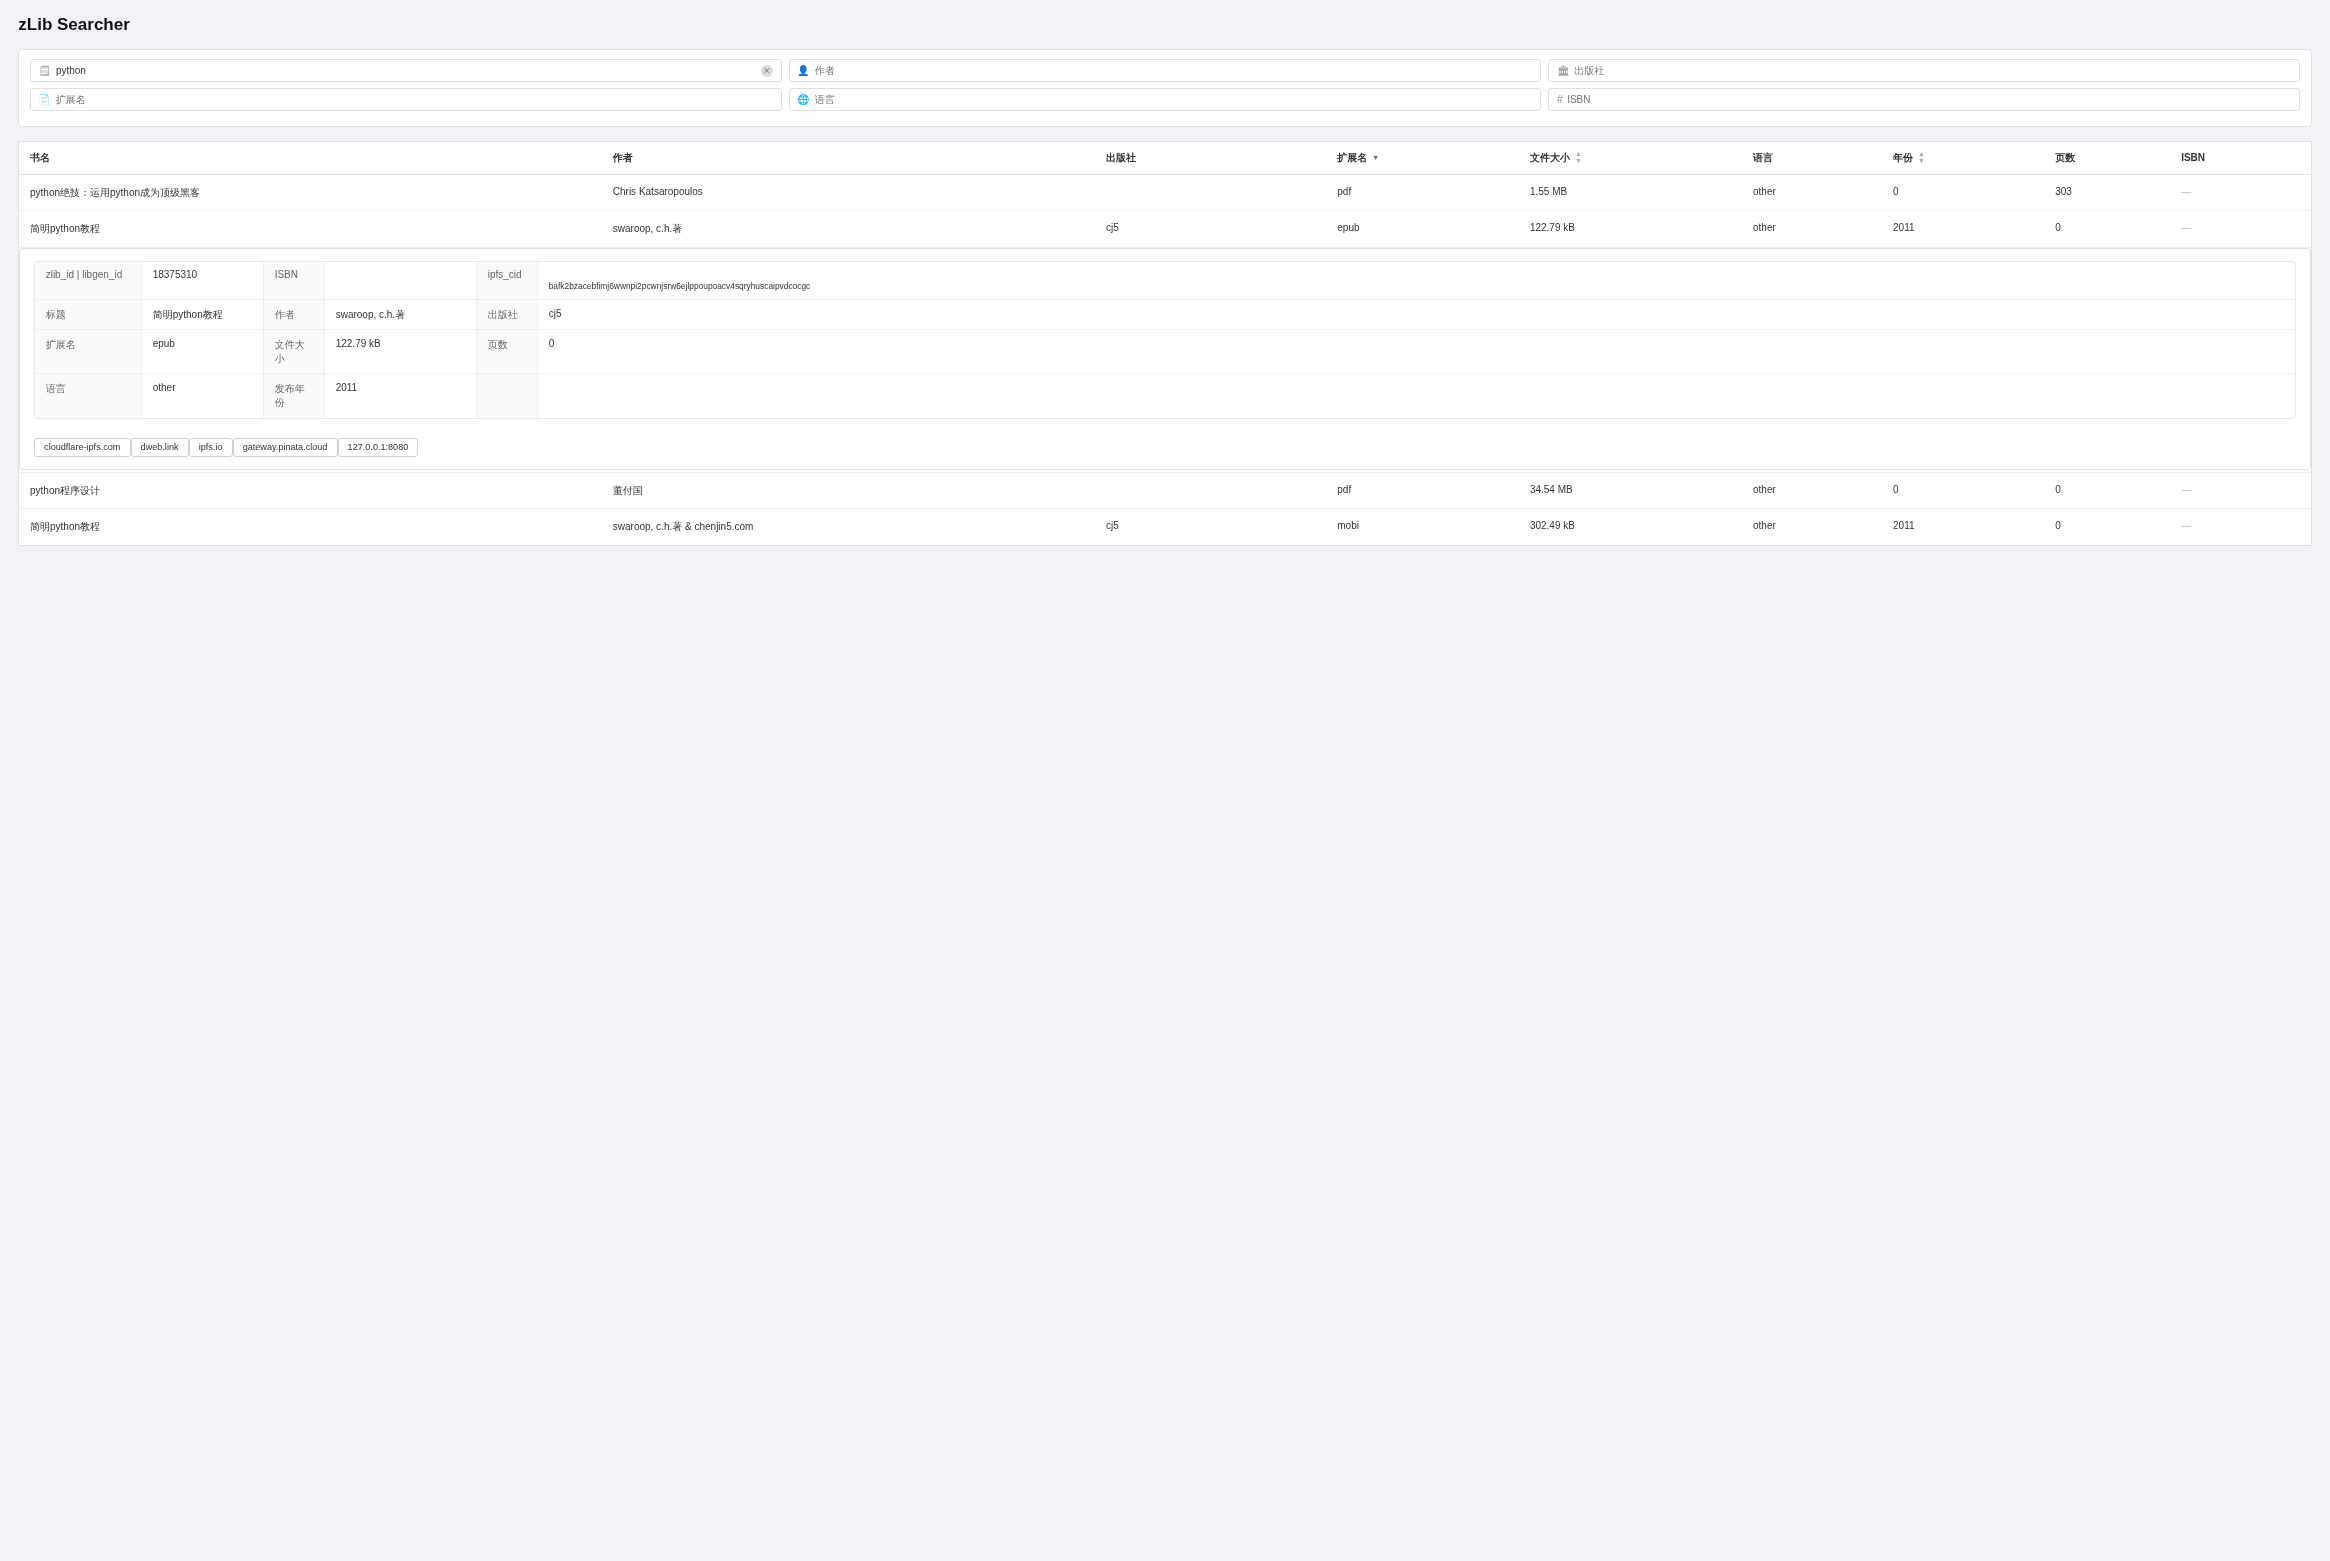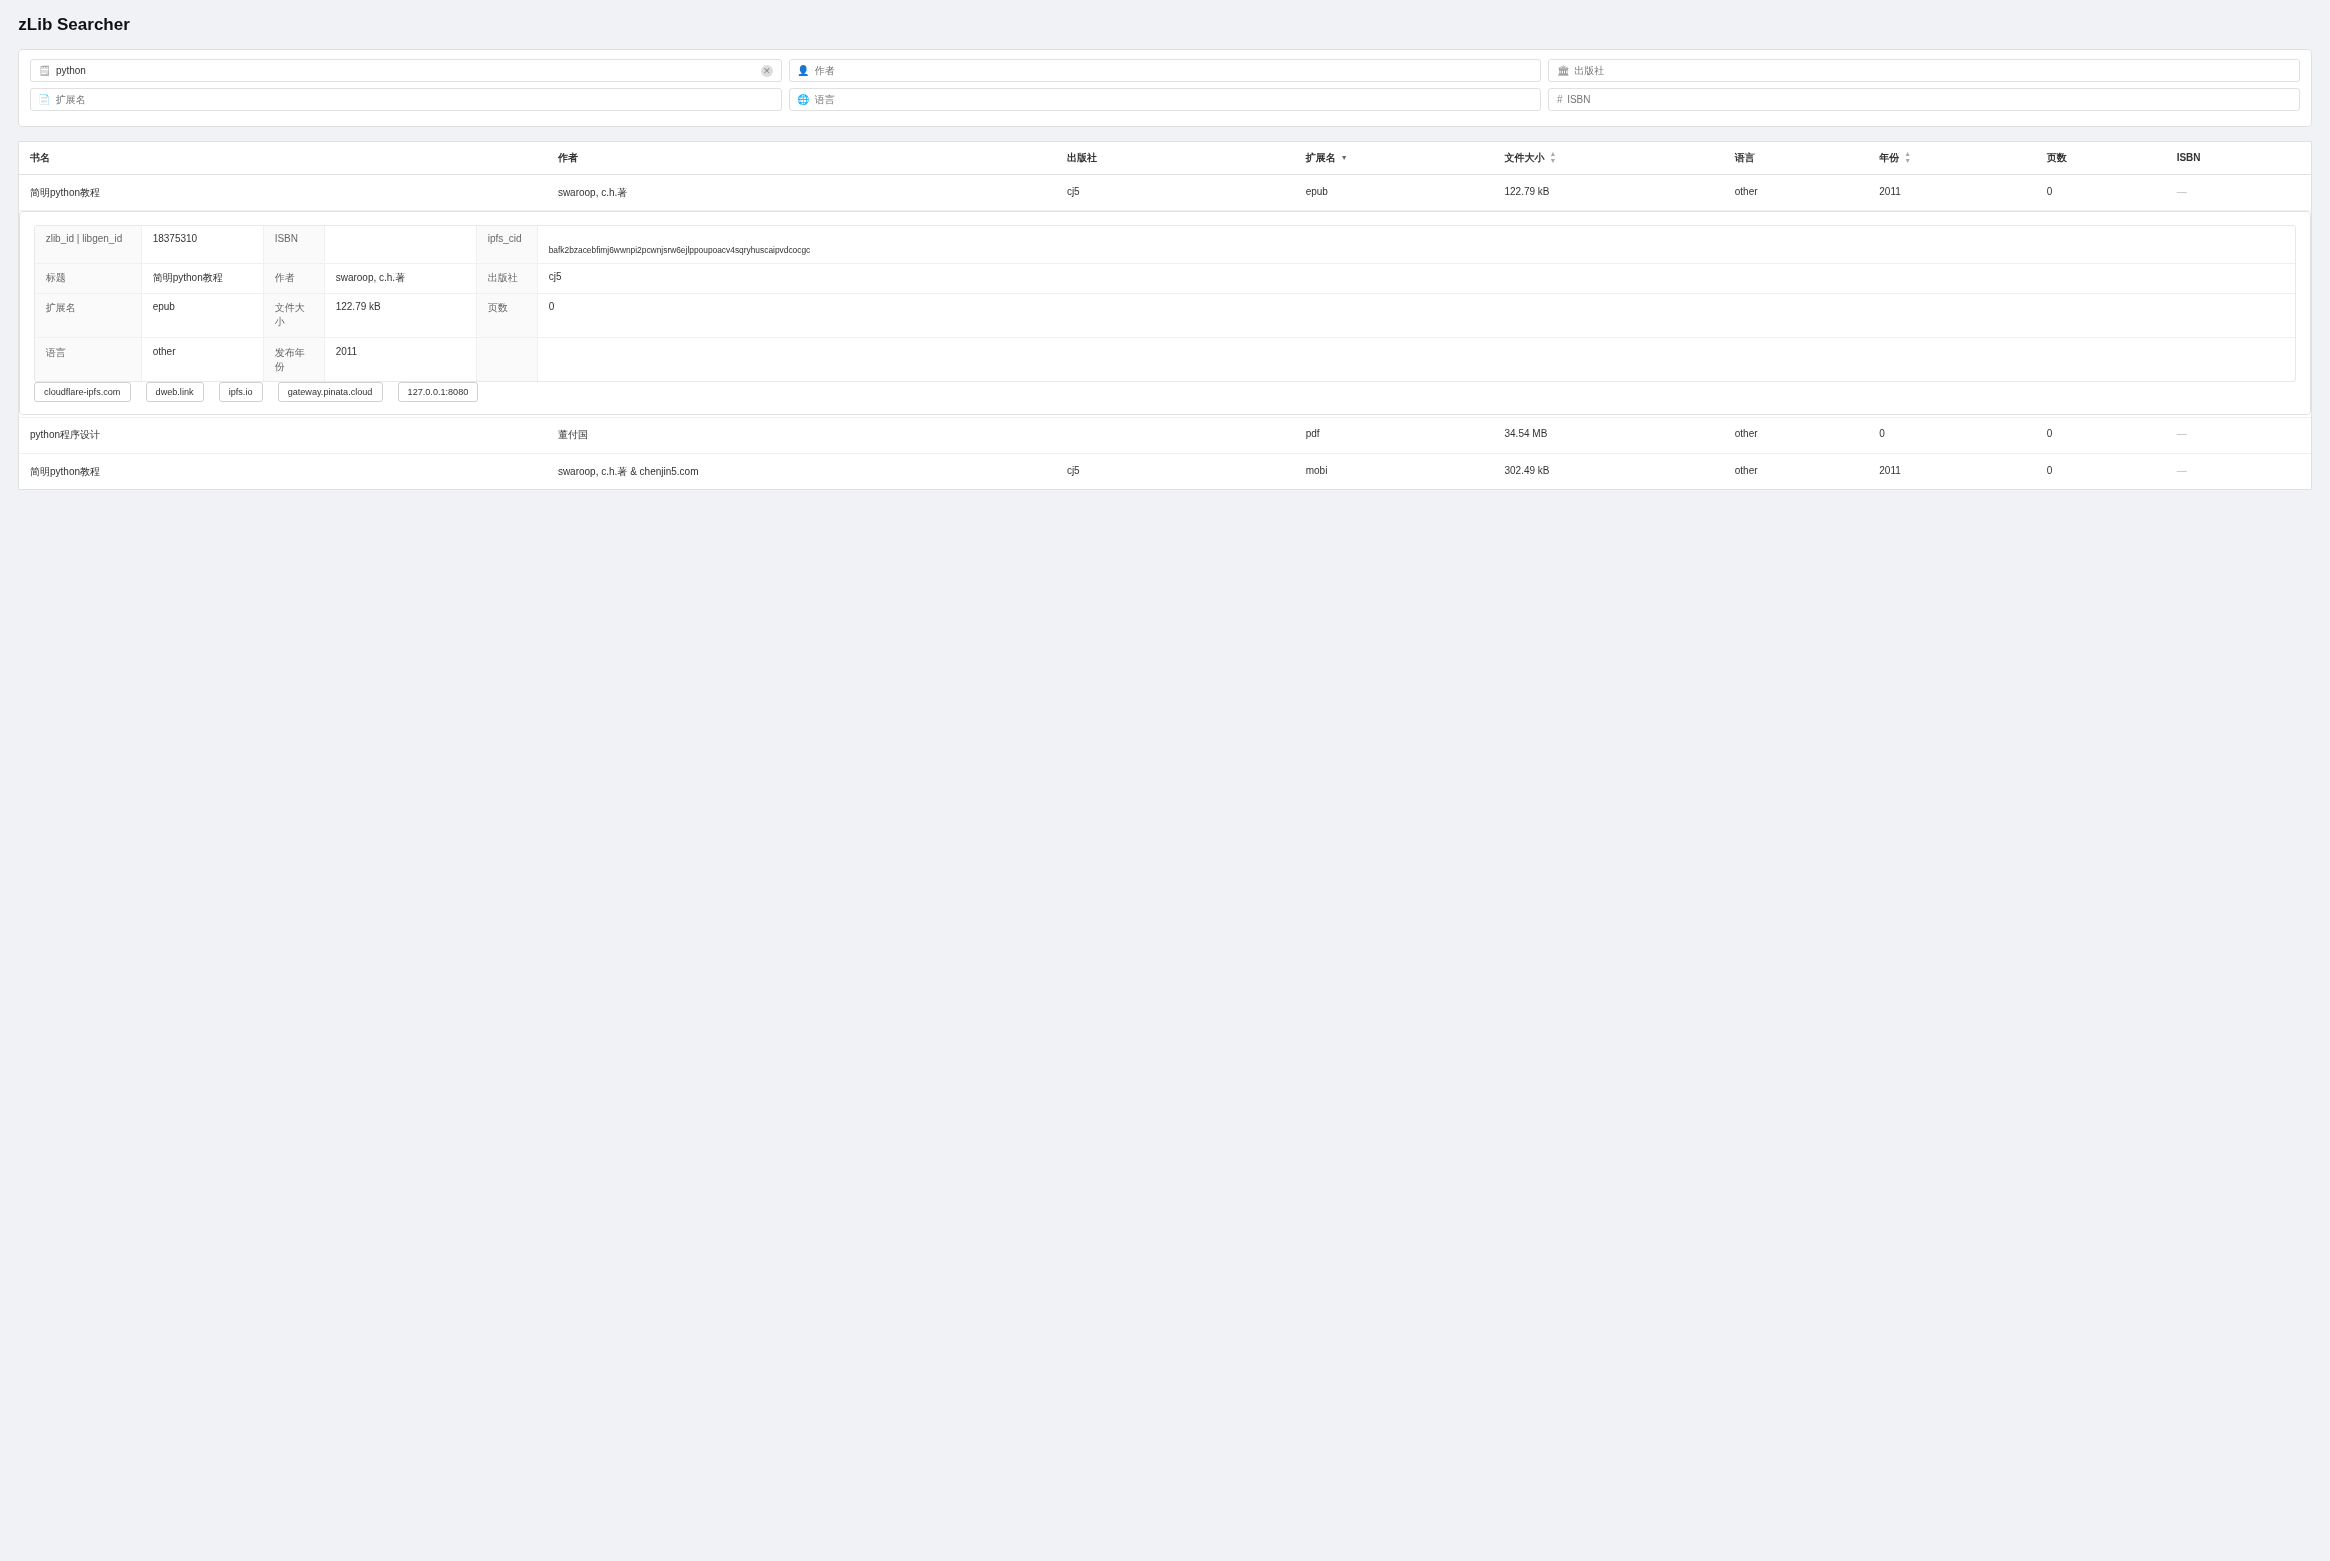--- a/index.html
+++ b/index.html
@@ -114,23 +114,23 @@
       border-bottom: none;
     }
     tbody td {
       padding: 10.7px 10.7px;
       font-size: 10px;
       color: #333;
       vertical-align: top;
     }
     .ipfs-links {
       display: flex;
-      gap: 15px;
+      gap: 0;
       flex-wrap: wrap;
-      margin-top: 0;
+      margin-top: 19px;
     }
     .ipfs-link-btn {
       border: 0.8px solid #d0d0d0;
       border-radius: 3px;
       padding: 3.8px 9.1px;
       font-size: 9.1px;
       color: #333;
       cursor: pointer;
       background: #fff;
     }
@@ -244,20 +244,31 @@
               <span>▲</span>
                 <span>▼</span>
             </span>
           </th>
           <th style="min-width:38px;">页数</th>
           <th style="min-width:46px;">ISBN</th>
         </tr>
       </thead>
       <tbody>
 
+        <tr>
+          <td>python绝技：运用python成为顶级黑客</td>
+          <td>Chris Katsaropoulos</td>
+          <td></td>
+          <td>pdf</td>
+          <td>1.55 MB</td>
+          <td>other</td>
+          <td>0</td>
+          <td>303</td>
+          <td class="dash-cell">—</td>
+        </tr>
 
         <tr>
           <td>简明python教程</td>
           <td>swaroop, c.h.著</td>
           <td>cj5</td>
           <td>epub</td>
           <td>122.79 kB</td>
           <td>other</td>
           <td>2011</td>
           <td>0</td>

